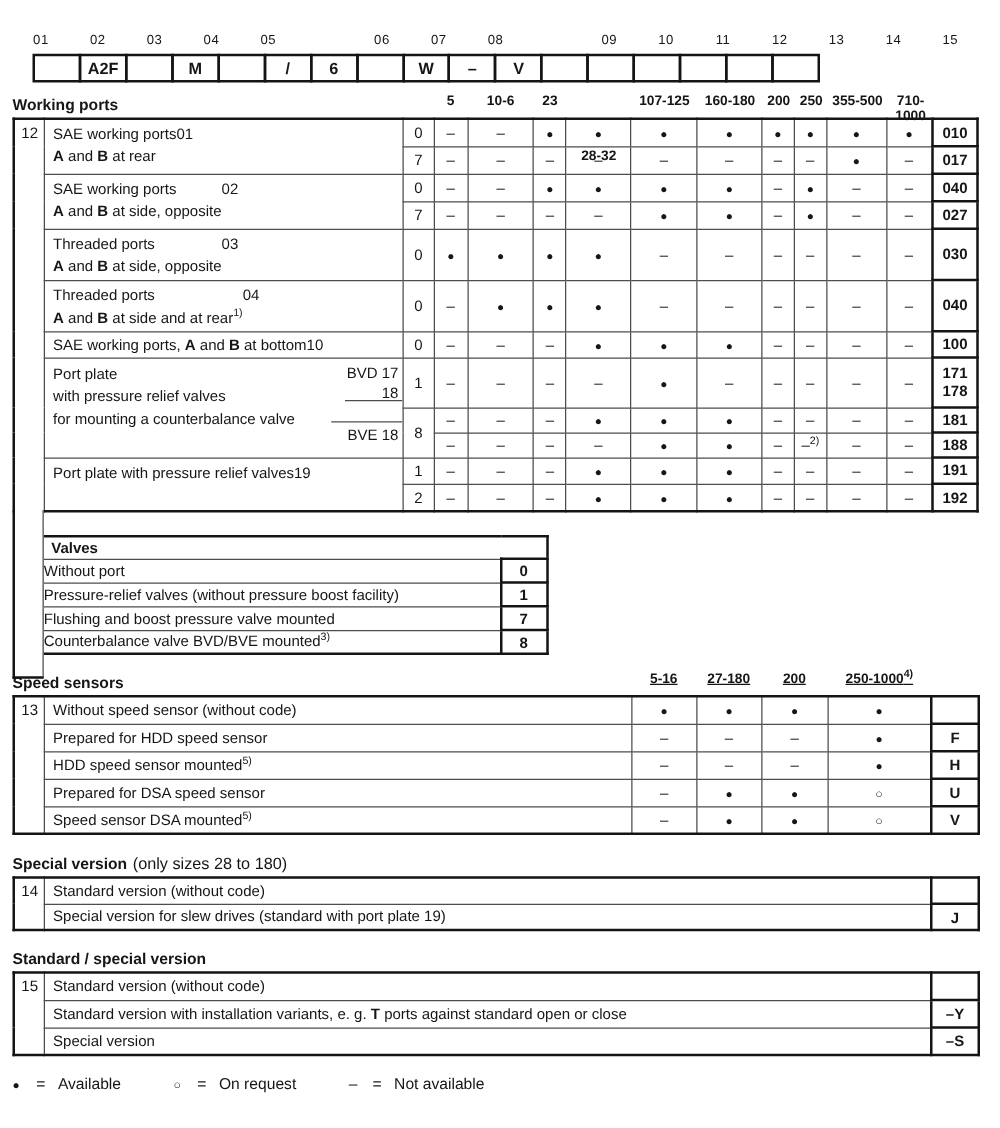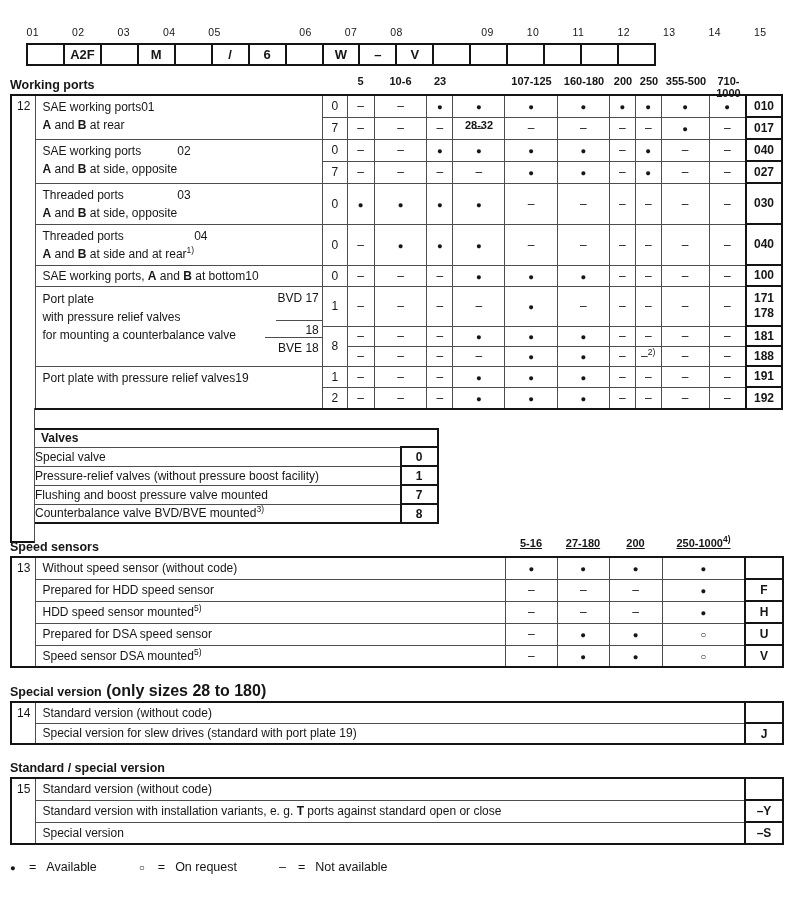--- a/index.html
+++ b/index.html
@@ -18,21 +18,21 @@
   .mc-box {
     flex:1 1 0; height:23px; border:2px solid #141414; margin-left:-2px;
     display:flex; align-items:center; justify-content:center;
     font-weight:700; font-size:13px;
   }
   .mc-box:first-child { margin-left:0; }
 
   
   .sec-head { position:relative; width:773px; height:15px; margin:9px 0 4px 0; }
   .sec-title { font-size:12.5px; font-weight:700; }
-  .sub-normal { font-weight:700; font-size:16px;text-align:right; }
+  .sub-normal { font-weight:400; font-size:13px;text-align:right; }
   .col-heads { position:absolute; top:0; display:flex; }
   .col-head { font-size:11px; font-weight:700; text-align:center; }
 
   
   table { border-collapse:collapse; table-layout:fixed; }
   .dtable { border:2px solid #141414; }
   .dtable td { border:1px solid #4d4d4d; font-size:12px; padding:0; overflow:hidden; }
   td.numcell { vertical-align:top; text-align:center; padding-top:3px; }
   td.desc { vertical-align:middle; padding:1px 2px 1px 6px; line-height:18px; }
   td.desc.vtop { vertical-align:top; padding-top:2px; }
@@ -282,21 +282,21 @@
             <td class="mcell">–</td>
             <td class="mcell">–</td>
             <td class="mcell">–</td>
             <td class="result">100</td>
           </tr>
           <tr style="height: 40px;">
             <td class="desc pp vtop" rowspan="3">
               <div class="pptext">Port plate<br>with pressure relief valves<br>for mounting a counterbalance valve</div>
               <span class="pplabel" style="top: 2px;">BVD 17</span>
               <div class="ppline" style="top: 33px; width: 46px;"></div>
-              <span class="pplabel" style="top: 34px;">18</span>
+              <span class="pplabel" style="top: 18px;">18</span>
               <div class="ppline" style="top: 50px; width: 57px;"></div>
               <span class="pplabel" style="top: 52px;">BVE 18</span>
             </td>
             <td class="sub">1</td>
             <td class="mcell">–</td>
             <td class="mcell">–</td>
             <td class="mcell">–</td>
             <td class="mcell">–</td>
             <td class="mcell"><span class="dot">●</span></td>
             <td class="mcell">–</td>
@@ -372,21 +372,21 @@
     <table class="valves" id="valves-table">
         <colgroup>
           <col style="width: 366px;">
           <col style="width: 37px;">
         </colgroup>
         <tbody>
           <tr style="height: 18px;">
             <td class="vhead" colspan="2">Valves</td>
           </tr>
           <tr style="height: 19px;">
-            <td class="vlabel">Special valve</td>
+            <td class="vlabel">Without port</td>
             <td class="codecell">0</td>
           </tr>
           <tr style="height: 19px;">
             <td class="vlabel">Pressure-relief valves (without pressure boost facility)</td>
             <td class="codecell">1</td>
           </tr>
           <tr style="height: 19px;">
             <td class="vlabel">Flushing and boost pressure valve mounted</td>
             <td class="codecell">7</td>
           </tr>

